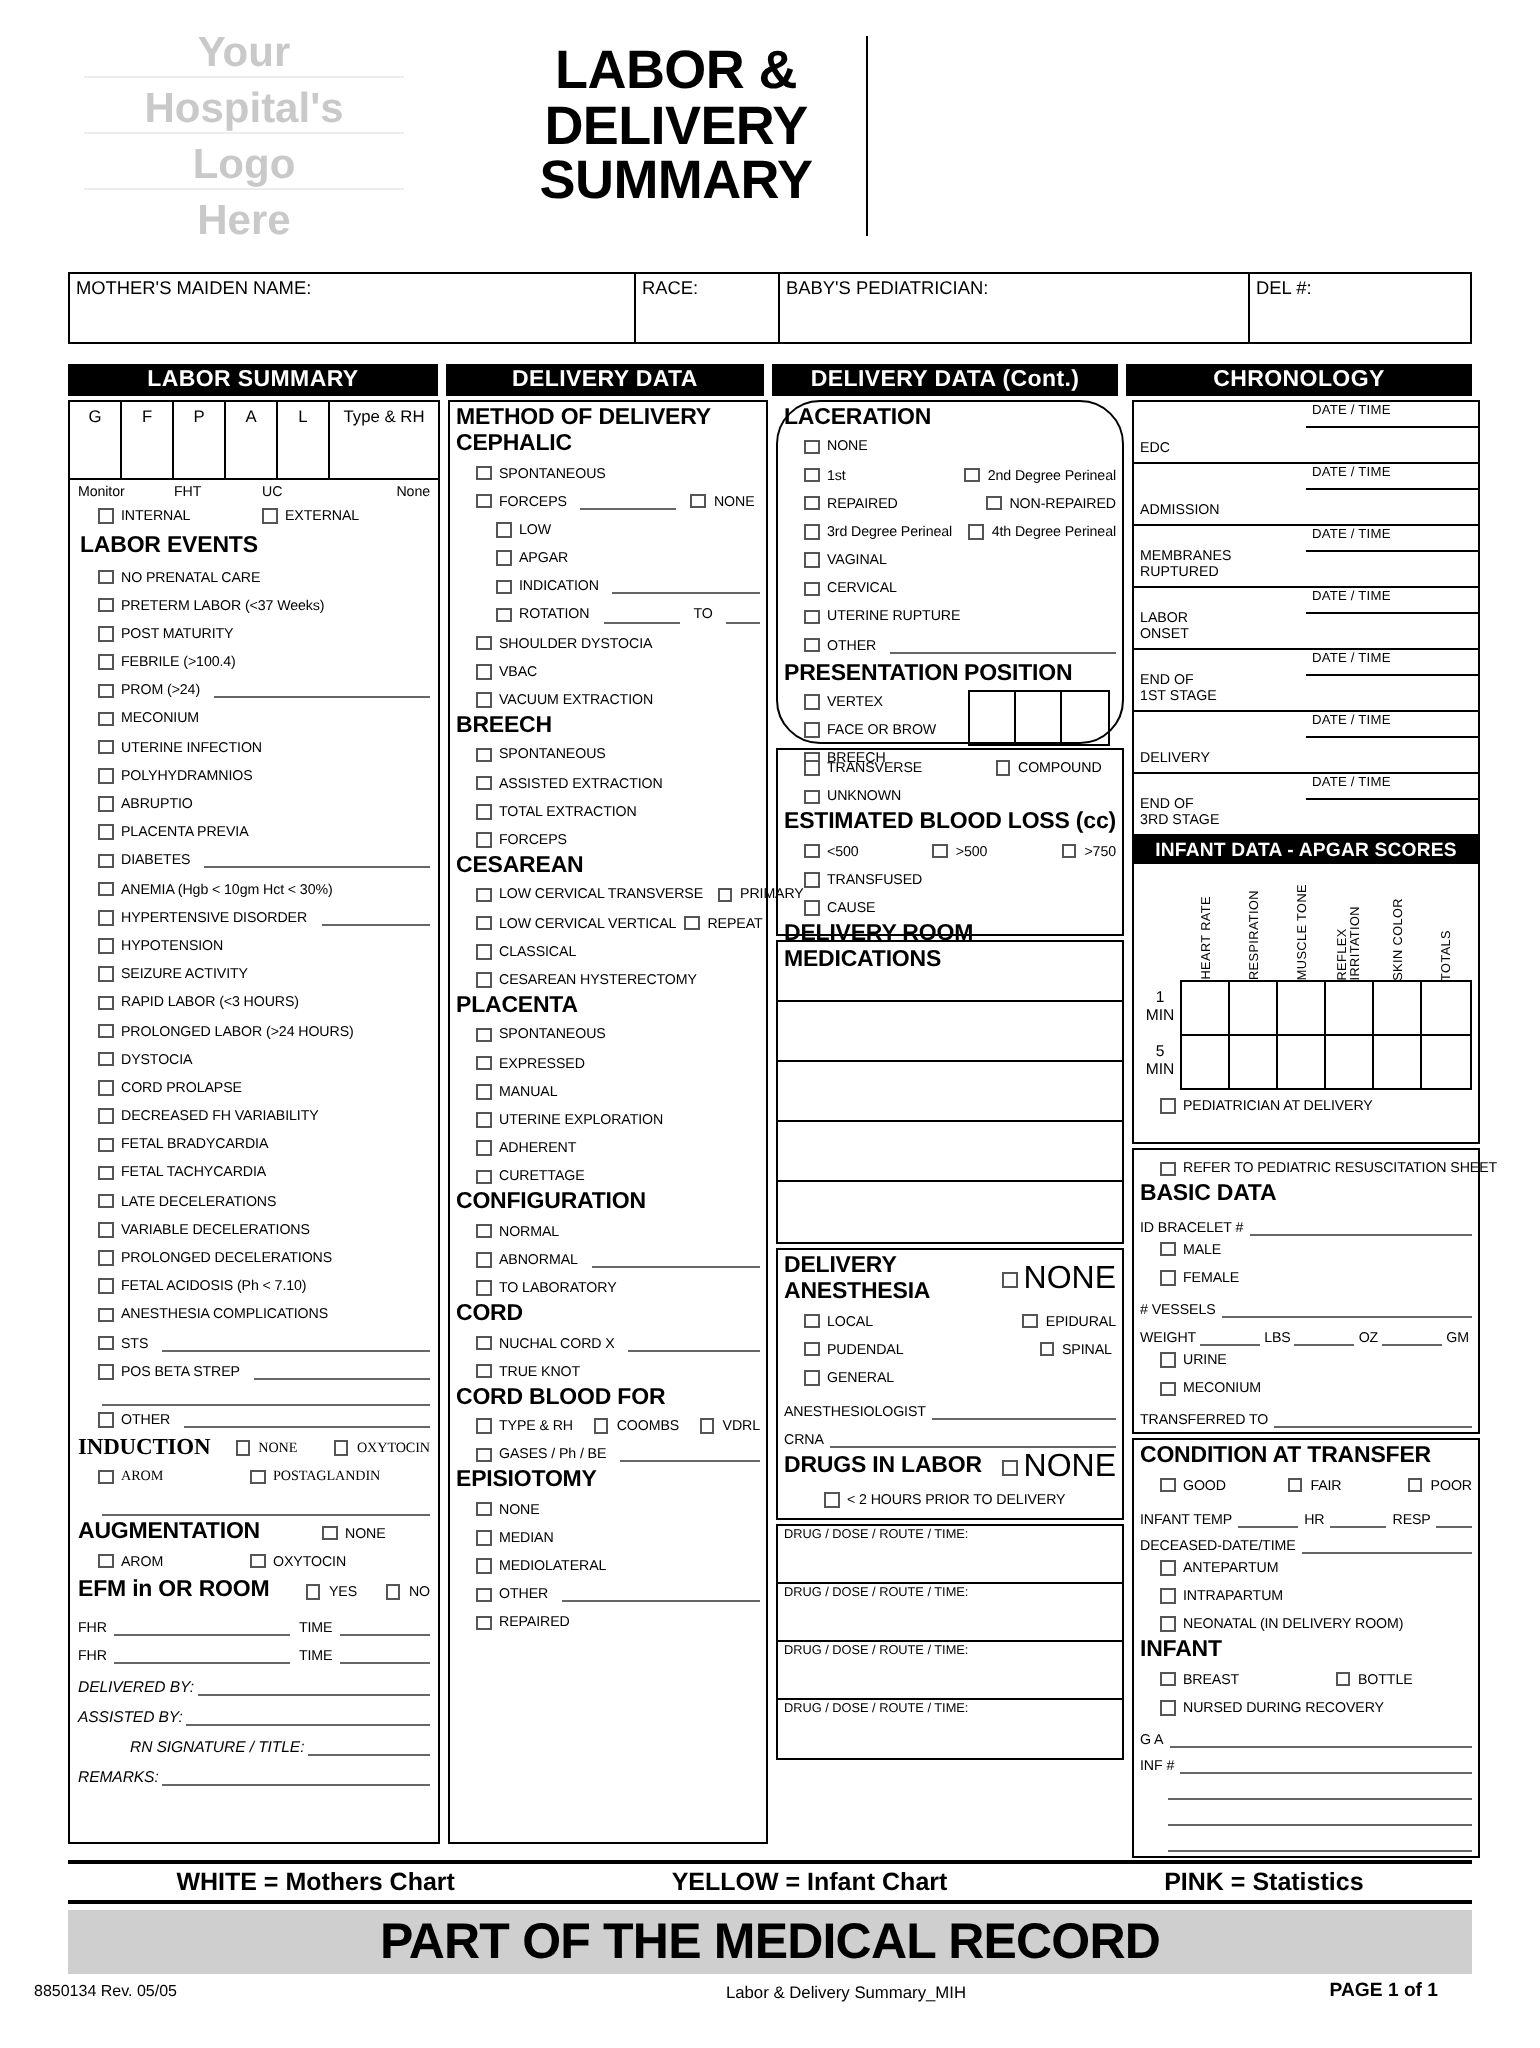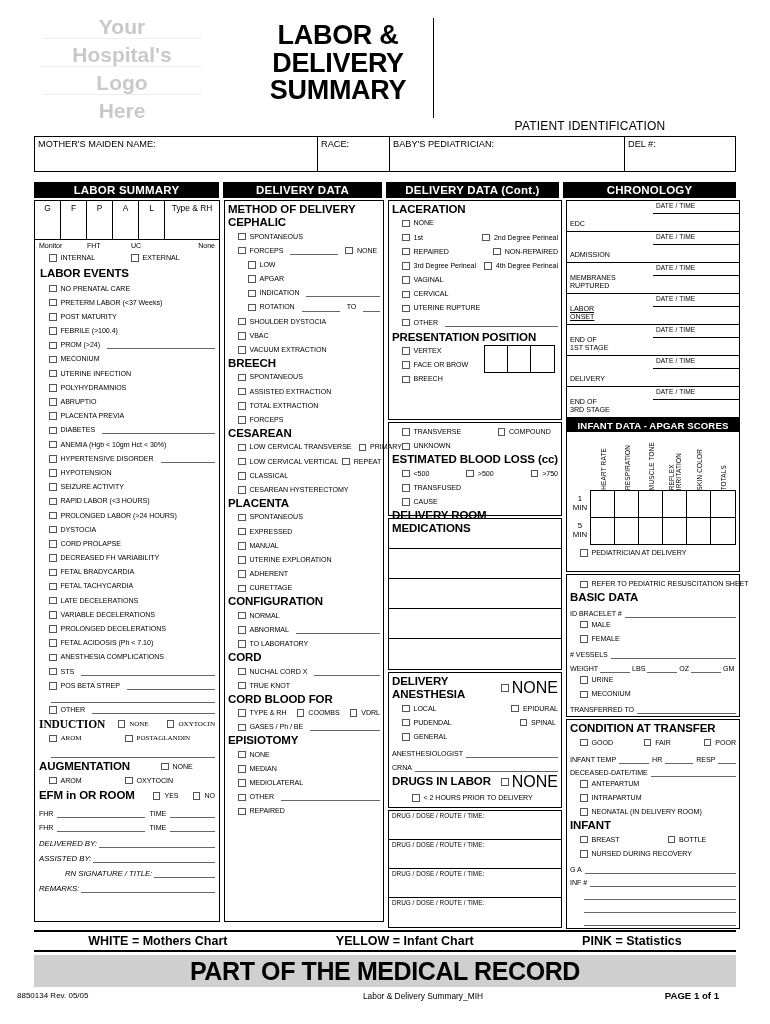--- a/index.html
+++ b/index.html
@@ -136,21 +136,20 @@
       <div class="logo-line">Hospital's</div>
       <div class="logo-line">Logo</div>
       <div class="logo-line" style="border-bottom:none">Here</div>
     </div>
     <div class="title-block">
       <div>LABOR &amp;</div>
       <div>DELIVERY</div>
       <div>SUMMARY</div>
     </div>
     <div class="title-rule"></div>
-    <div class="patient-id">PATIENT IDENTIFICATION</div>
   </div>
 
   <div class="idstrip">
     <div class="idcell c-maiden">MOTHER'S MAIDEN NAME:</div>
     <div class="idcell c-race">RACE:</div>
     <div class="idcell c-ped">BABY'S PEDIATRICIAN:</div>
     <div class="idcell c-del">DEL #:</div>
   </div>
 
   <div class="colheads">
@@ -604,21 +603,21 @@
               <span class="cb"></span>
               <span class="lbl">REPAIRED</span>
             </div>
           </div>
 
       </div>
     </div>
 
     <div class="col col3">
 
-      <div class="panel" style="height:220px; padding:2px 3px;">
+      <div class="panel" style="height:172px; padding:2px 3px;border-radius:22px;">
         <div class="h2">LACERATION</div>
 
         <div class="row ind">
           <span class="cb"></span>
           <span class="lbl">NONE</span>
         </div>
         <div class="row ind">
           <span class="cb"></span>
           <span class="lbl" style="width:86px">1st</span>
           <span class="cb"></span>
@@ -796,21 +795,21 @@
               <div class="chrono-l" style="display: flex; align-items: flex-end;">
                 <div style="padding-bottom: 2px;">MEMBRANES<br>RUPTURED</div>
               </div>
               <div class="chrono-r">
                 <div class="chrono-dt">DATE / TIME</div>
                 <div class="chrono-sep"></div>
               </div>
             </div>
             <div class="chrono-row">
               <div class="chrono-l" style="display: flex; align-items: flex-end;">
-                <div style="padding-bottom: 2px; text-decoration: underline;">LABOR<br>ONSET</div>
+                <div style="padding-bottom: 2px;">LABOR<br>ONSET</div>
               </div>
               <div class="chrono-r">
                 <div class="chrono-dt">DATE / TIME</div>
                 <div class="chrono-sep"></div>
               </div>
             </div>
             <div class="chrono-row">
               <div class="chrono-l" style="display: flex; align-items: flex-end;">
                 <div style="padding-bottom: 2px;">END OF<br>1ST STAGE</div>
               </div>

